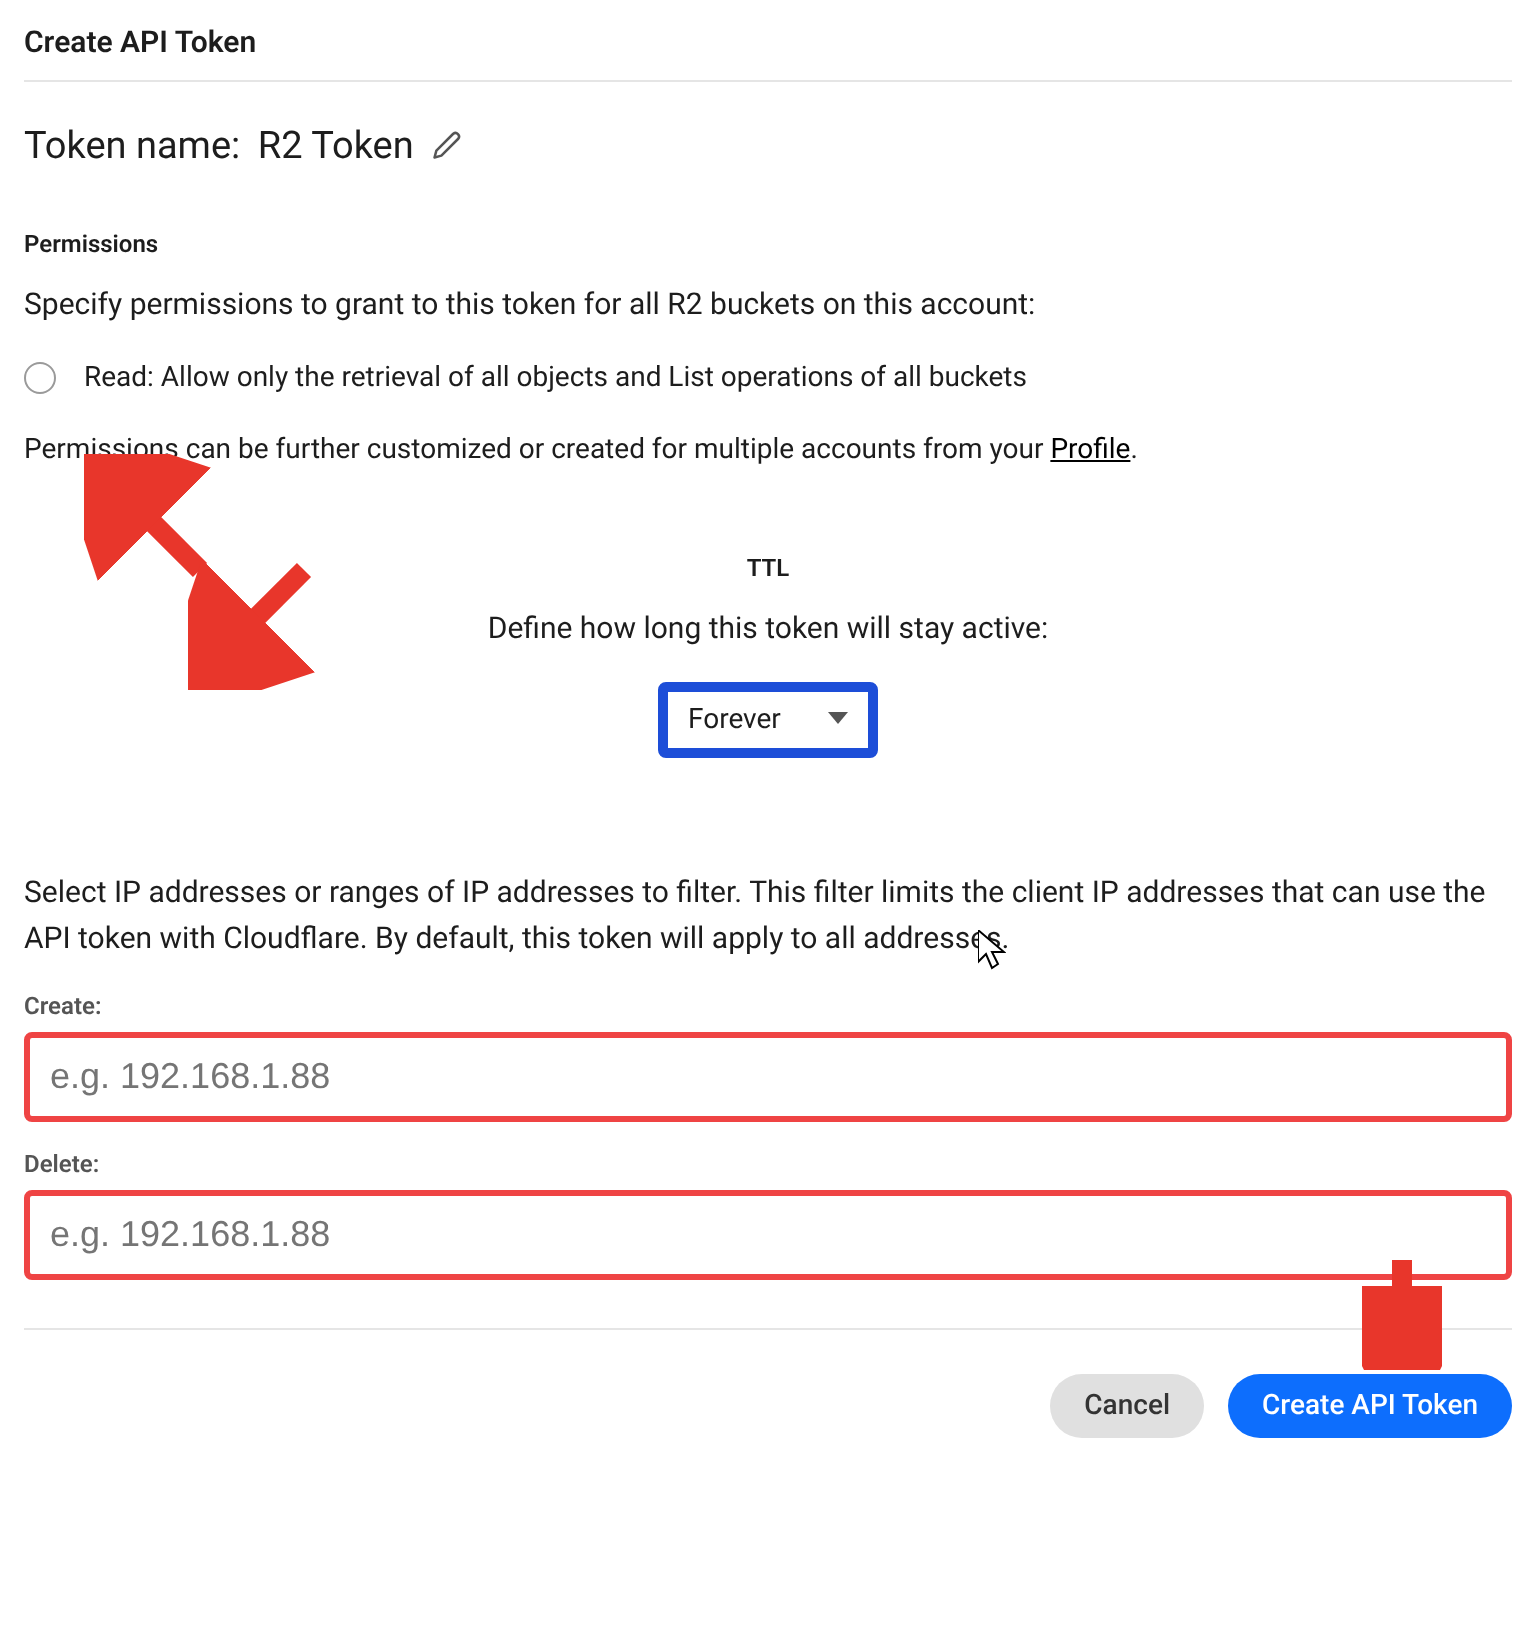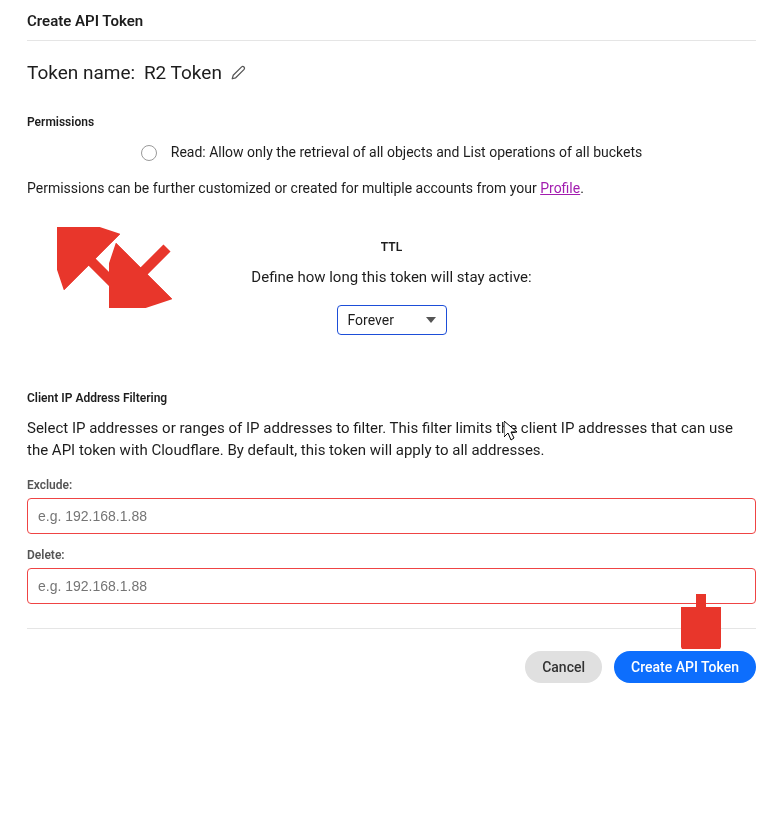--- a/index.html
+++ b/index.html
@@ -4,62 +4,62 @@
 <style>
   * { box-sizing: border-box; }
   html, body {
     margin: 0; padding: 0;
     font-family: -apple-system, BlinkMacSystemFont, "Segoe UI", Roboto, Helvetica, Arial, sans-serif;
     font-size: 15px;
     color: #1d1d1d;
     background: #fff;
     width: 768px;
   }
-  .page { padding: 12px 12px 30px 12px; margin-left: 15px; }
+  .page { padding: 12px 12px 30px 12px; }
   .title-row {
     padding: 0 0 10px 0;
     border-bottom: 1px solid #e5e5e5;
     margin-bottom: 20px;
   }
   .page-title { font-weight: 600; font-size: 15px; }
   .token-name-row { margin-bottom: 30px; font-size: 19px; }
   .token-name-value { margin-left: 4px; }
   .edit-icon {
     display: inline-block; vertical-align: middle; margin-left: 4px;
     color: #555;
   }
   .section { margin-top: 24px; margin-bottom: 20px; }
   .section-heading { font-weight: 600; font-size: 12px; margin-bottom: 12px; }
   .section-desc { font-size: 15px; margin-bottom: 16px; line-height: 1.5; }
-  .radio-row { display: flex; align-items: center; margin: 14px 0; justify-content: center; }
+  .radio-row { display: flex; align-items: center; margin: 14px 0; }
   .radio {
     width: 16px; height: 16px; border-radius: 50%;
     border: 1.5px solid #9a9a9a; margin-right: 14px;
     flex-shrink: 0; position: relative; background: #fff;
   }
   .radio.checked { border-color: #222; }
   .radio.checked::after {
     content: ""; position: absolute; top: 2.5px; left: 2.5px;
     width: 8px; height: 8px; border-radius: 50%; background: #222;
   }
   .radio-label { font-size: 14px; line-height: 1.35; }
   .radio-label.bold { font-weight: 700; font-size: 14px; }
   .subnote { font-size: 14px; margin-top: 18px; }
-  .link { color: #a21caf; text-decoration: underline; text-align: center; }
+  .link { color: #000000; text-decoration: underline; text-align: center; }
   .select {
     display: inline-flex; align-items: center; justify-content: space-between;
-    border: 1px solid #1d4ed8; border-radius: 4px;
+    border: 5px solid #1d4ed8; border-radius: 4px;
     padding: 6px 10px; min-width: 110px; font-size: 14px;
     background: #fff;
   }
   .select .caret { margin-left: 20px; color: #555; }
   .field-label { font-size: 12px; color: #555; font-weight: 600; margin-bottom: 6px; }
   .ip-input {
-    width: 100%; border: 1px solid #ef4444; border-radius: 4px;
-    padding: 9px 10px; font-size: 14px;
+    width: 100%; border: 3px solid #ef4444; border-radius: 4px;
+    padding: 9px 10px; font-size: 18px;
   }
   .ip-block { margin-top: 14px; }
   .divider { border-top: 1px solid #e5e5e5; margin-top: 24px; margin-bottom: 22px; }
   .footer-row { display: flex; justify-content: flex-end; align-items: center; gap: 12px; }
   .btn {
     border-radius: 16px; padding: 8px 16px; font-size: 14px; font-weight: 500;
     border: 1px solid transparent; line-height: 1;
   }
   .btn-secondary { background: #e0e0e0; color: #333; }
   .btn-primary { background: #0d6efd; color: #fff; }
@@ -90,20 +90,21 @@
     <span class="token-name-value">R2 Token</span>
     <span class="edit-icon">
       <svg width="15" height="15" viewBox="0 0 24 24" fill="none" stroke="currentColor" stroke-width="2" stroke-linecap="round" stroke-linejoin="round">
         <path d="M17 3a2.85 2.85 0 0 1 4 4L7.5 20.5 2 22l1.5-5.5L17 3z"></path>
       </svg>
     </span>
   </div>
 
   <div class="section rel">
     <div class="section-heading">Permissions</div>
+    <div class="section-desc">Specify permissions to grant to this token for all R2 buckets on this account:</div>
 
     <div class="radio-row">
       <span class="radio"></span>
       <span class="radio-label">Read: Allow only the retrieval of all objects and List operations of all buckets</span>
     </div>
 
 
     <div class="subnote">
       <span>Permissions can be further customized or created for multiple accounts from your </span><a class="link">Profile</a><span>.</span>
     </div>
@@ -139,25 +140,24 @@
             <marker id="ah2" markerWidth="8" markerHeight="8" refX="3" refY="4" orient="auto">
               <polygon points="0 0, 8 4, 0 8" fill="#e8362b"></polygon>
             </marker>
           </defs>
         <line x1="58" y1="10" x2="14" y2="54" stroke="#e8362b" stroke-width="10" marker-end="url(#ah2)"></line>
       </svg>
     </div>
   </div>
 
   <div class="section rel" style="margin-top:56px;">
-    <div class="section-heading">Client IP Address Filtering</div>
     <div class="section-desc">Select IP addresses or ranges of IP addresses to filter. This filter limits the client IP addresses that can use the API token with Cloudflare. By default, this token will apply to all addresses.</div>
 
     <div class="ip-block">
-      <div class="field-label">Exclude:</div>
+      <div class="field-label">Create:</div>
       <input class="ip-input" placeholder="e.g. 192.168.1.88" style="">
     </div>
 
     <div class="ip-block">
       <div class="field-label">Delete:</div>
       <input class="ip-input" placeholder="e.g. 192.168.1.88" style="">
     </div>
 
     <div class="cursor-glyph" style="left:477px; top:30px;">
       <svg width="14" height="20" viewBox="0 0 14 20">

